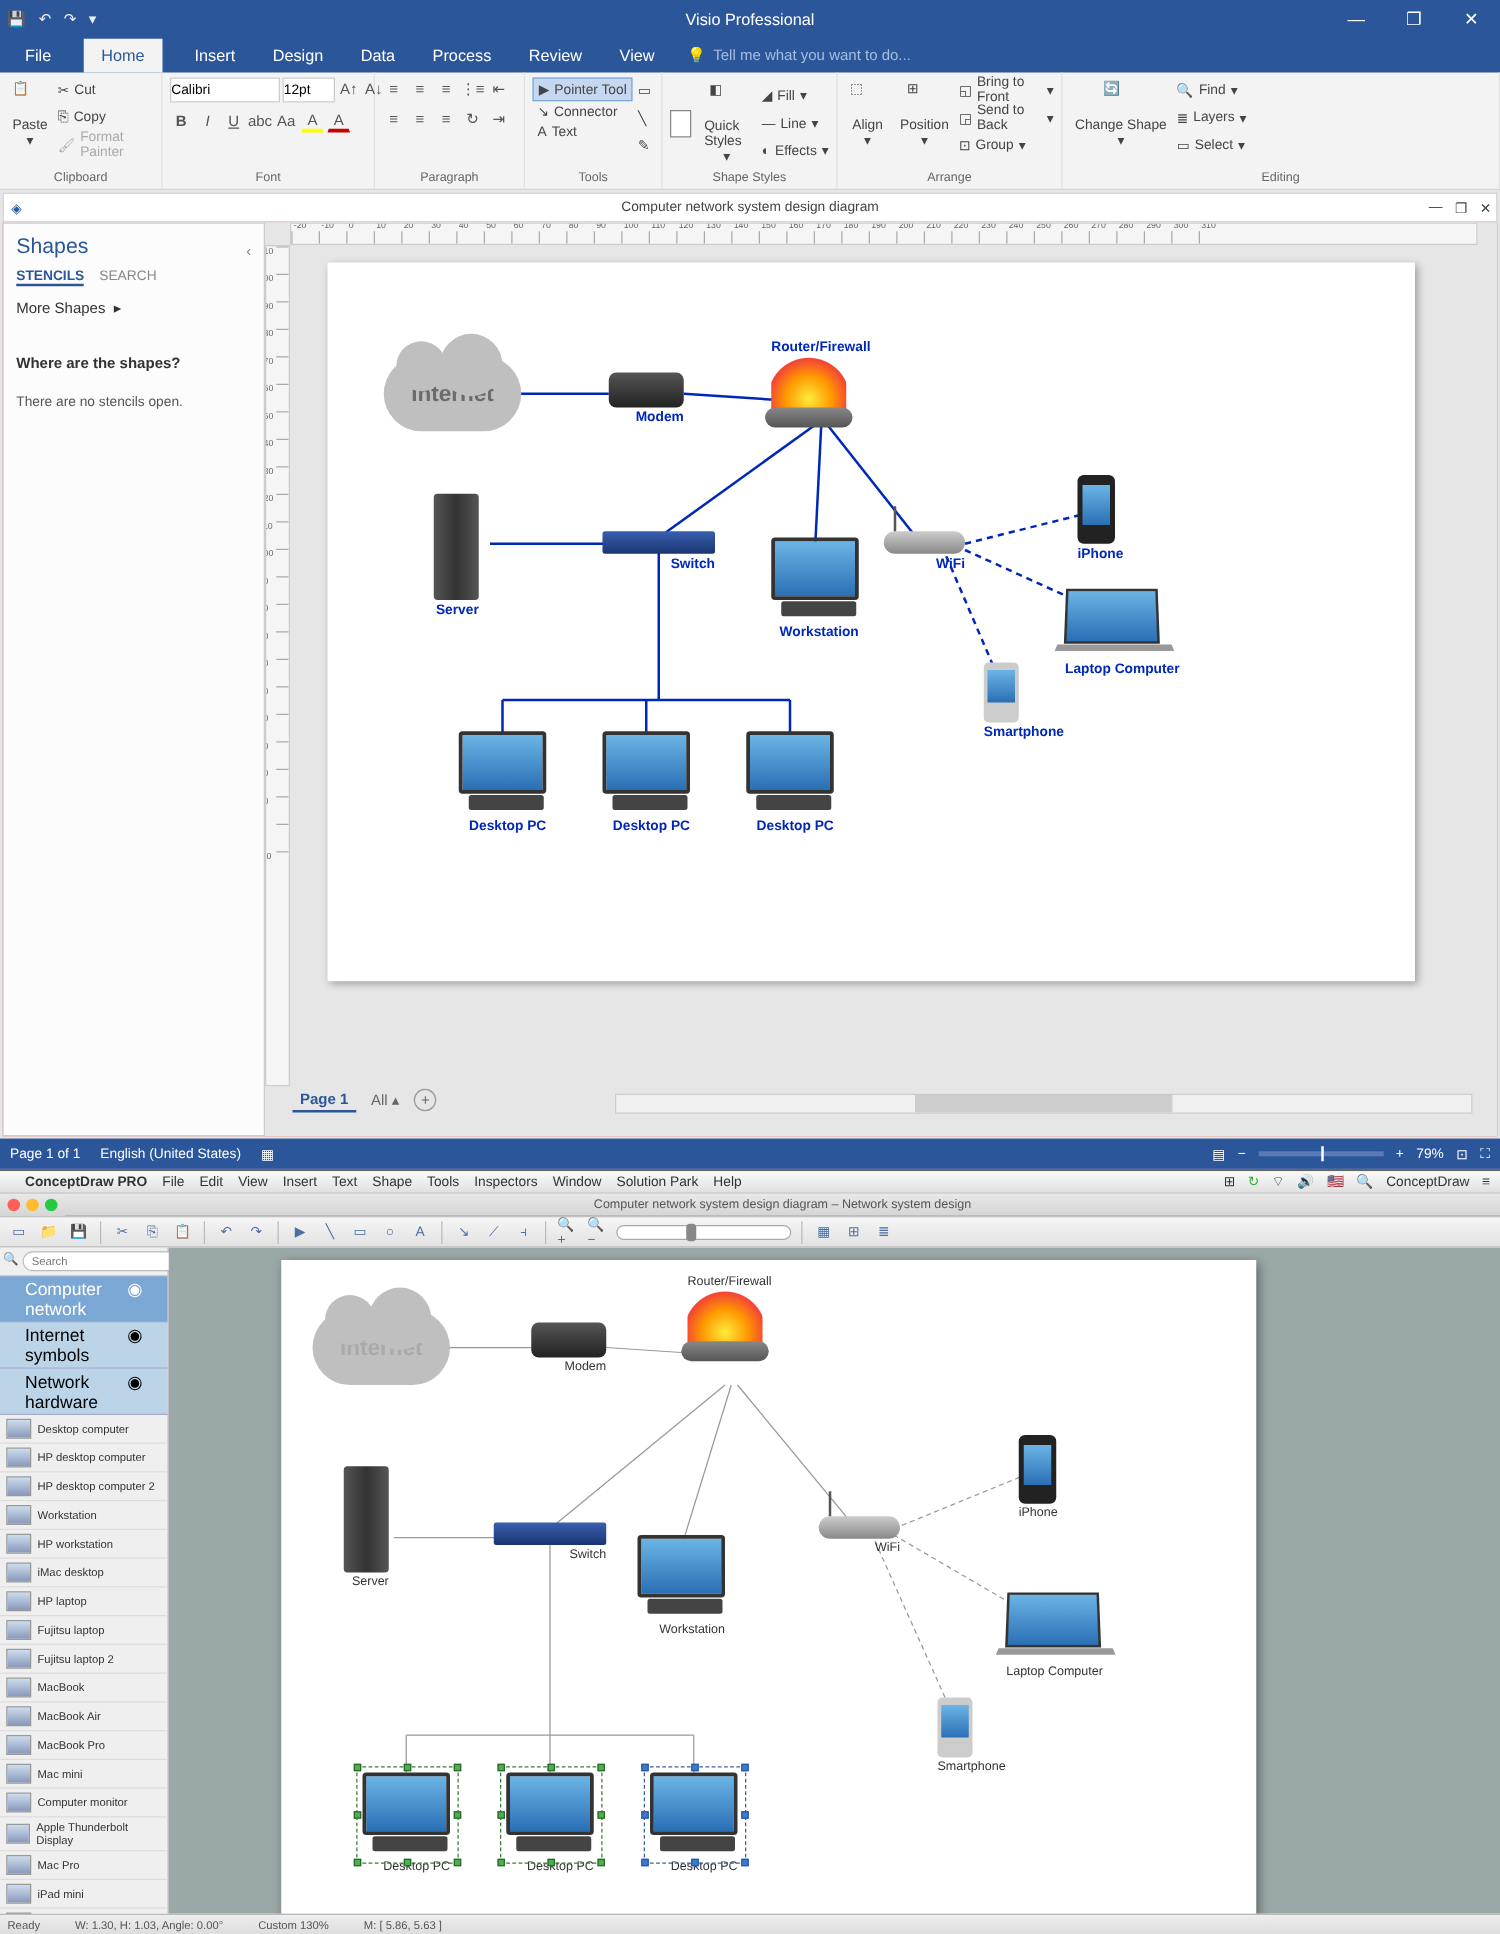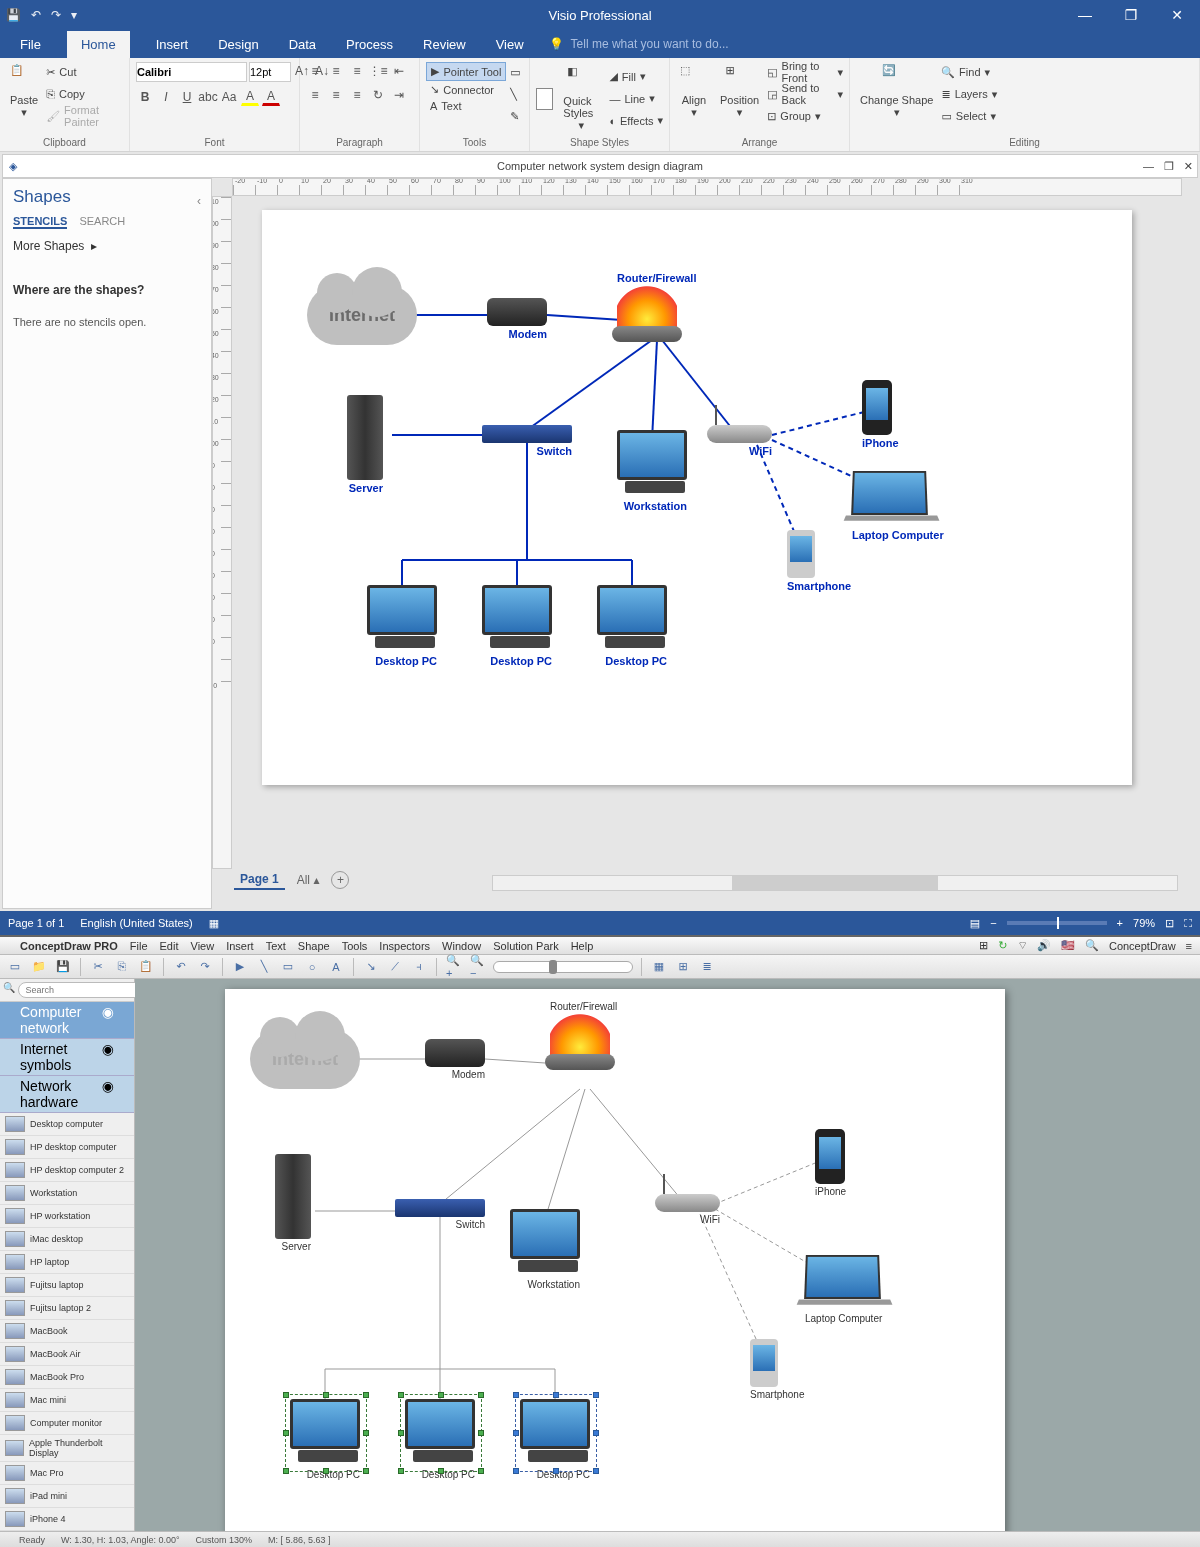--- a/index.html
+++ b/index.html
@@ -105,21 +105,21 @@
 .cd-cat.sel{background:#7aa7d4;color:#fff}
 .cd-lib{flex:1;overflow-y:auto}
 .cd-item{display:flex;align-items:center;gap:5px;padding:3px 5px;border-bottom:1px solid #ddd;font-size:9px;color:#333}
 .cd-item .thumb{width:20px;height:16px;background:linear-gradient(#cde,#89b);border:1px solid #999}
 .cd-canvas{flex:1;background:#9ba8a8;position:relative;overflow:hidden}
 .cd-page{position:absolute;top:10px;left:90px;width:780px;height:560px;background:#fff;box-shadow:2px 2px 8px rgba(0,0,0,.4)}
 .cd-page .node{color:#333;font-weight:normal;font-size:10px}
 .cd-page .cloud{color:#aaa}
 .selbox{position:absolute;border:1px dashed #3a7a3a}
 .selbox .h{position:absolute;width:6px;height:6px;background:#4caf50;border:1px solid #2a6a2a}
-.cd-status{height:16px;background:linear-gradient(#eee,#ddd);border-top:1px solid #bbb;font-size:9px;color:#555;display:flex;align-items:center;padding:0 19px;gap:16px}
+.cd-status{height:16px;background:linear-gradient(#eee,#ddd);border-top:1px solid #bbb;font-size:9px;color:#555;display:flex;align-items:center;padding:0 6px;gap:28px}
 </style>
 </head>
 <body>
 
 <div class="visio">
   <div class="titlebar">
     <div class="qat">
       <span>💾</span>
       <span>↶</span>
       <span>↷</span>
@@ -151,21 +151,21 @@
           <div>✂ <span>Cut</span></div>
           <div>⎘ <span>Copy</span></div>
           <div style="color:#aaa">🖌 <span>Format Painter</span></div>
         </div>
       </div>
       <div class="grp-label">Clipboard</div>
     </div>
     <div class="grp" style="width:170px">
       <div class="grp-body" style="flex-direction:column;gap:6px">
         <div class="font-sel">
-          <input style="width: 111px; font-weight: bold;" value="Calibri">
+          <input style="width: 88px;" value="Calibri">
           <input style="width: 42px;" value="12pt">
           <span class="ribico">A↑</span>
           <span class="ribico">A↓</span>
         </div>
         <div class="rrow">
           <span class="ribico">
               <b>B</b>
             </span>
           <span class="ribico">
               <i>I</i>
@@ -455,20 +455,28 @@
       <span>⊞</span>
       <span style="color:#3a3">↻</span>
       <span>⌔</span>
       <span>🔊</span>
       <span>🇺🇸</span>
       <span>🔍</span>
       <span>ConceptDraw</span>
       <span>≡</span>
     </div>
   </div>
+  <div style="display:flex;align-items:center;background:linear-gradient(#e8e8e8,#d5d5d5);border-bottom:1px solid #bbb">
+    <div class="traffic">
+      <span style="background:#ff5f56"></span>
+      <span style="background:#ffbd2e"></span>
+      <span style="background:#27c93f"></span>
+    </div>
+    <div class="mac-title" style="flex:1">Computer network system design diagram – Network system design</div>
+  </div>
   <div class="cd-tool">
     <div class="tb">▭</div>
     <div class="tb">📁</div>
     <div class="tb">💾</div>
     <div class="sep"></div>
     <div class="tb">✂</div>
     <div class="tb">⎘</div>
     <div class="tb">📋</div>
     <div class="sep"></div>
     <div class="tb">↶</div>

